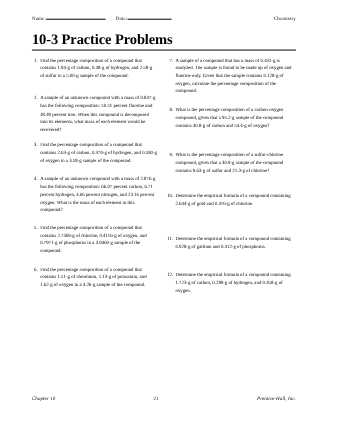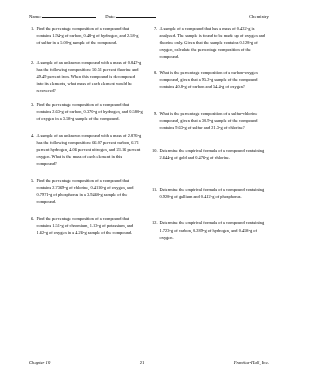--- a/index.html
+++ b/index.html
@@ -122,20 +122,23 @@
     </span>
     <span class="gap-name-date"></span>
     <span class="field">
       <span class="field-label">Date:</span>
       <span class="rule-fill date-fill"></span>
     </span>
     <span class="header-spacer"></span>
     <span class="course">Chemistry</span>
   </div>
 
+  <div class="title-block">
+    <div class="title">10-3 Practice Problems</div>
+  </div>
 
   <div class="columns">
 
     <div class="col col-left">
 
       <div class="problem" style="margin-top:0px;">
         <span class="p-num">1.</span>
         <span class="p-text">Find the percentage composition of a compound that contains 1.94-g of carbon, 0.48-g of hydrogen, and 2.58-g of sulfur in a 5.00-g sample of the compound.</span>
       </div>
 

